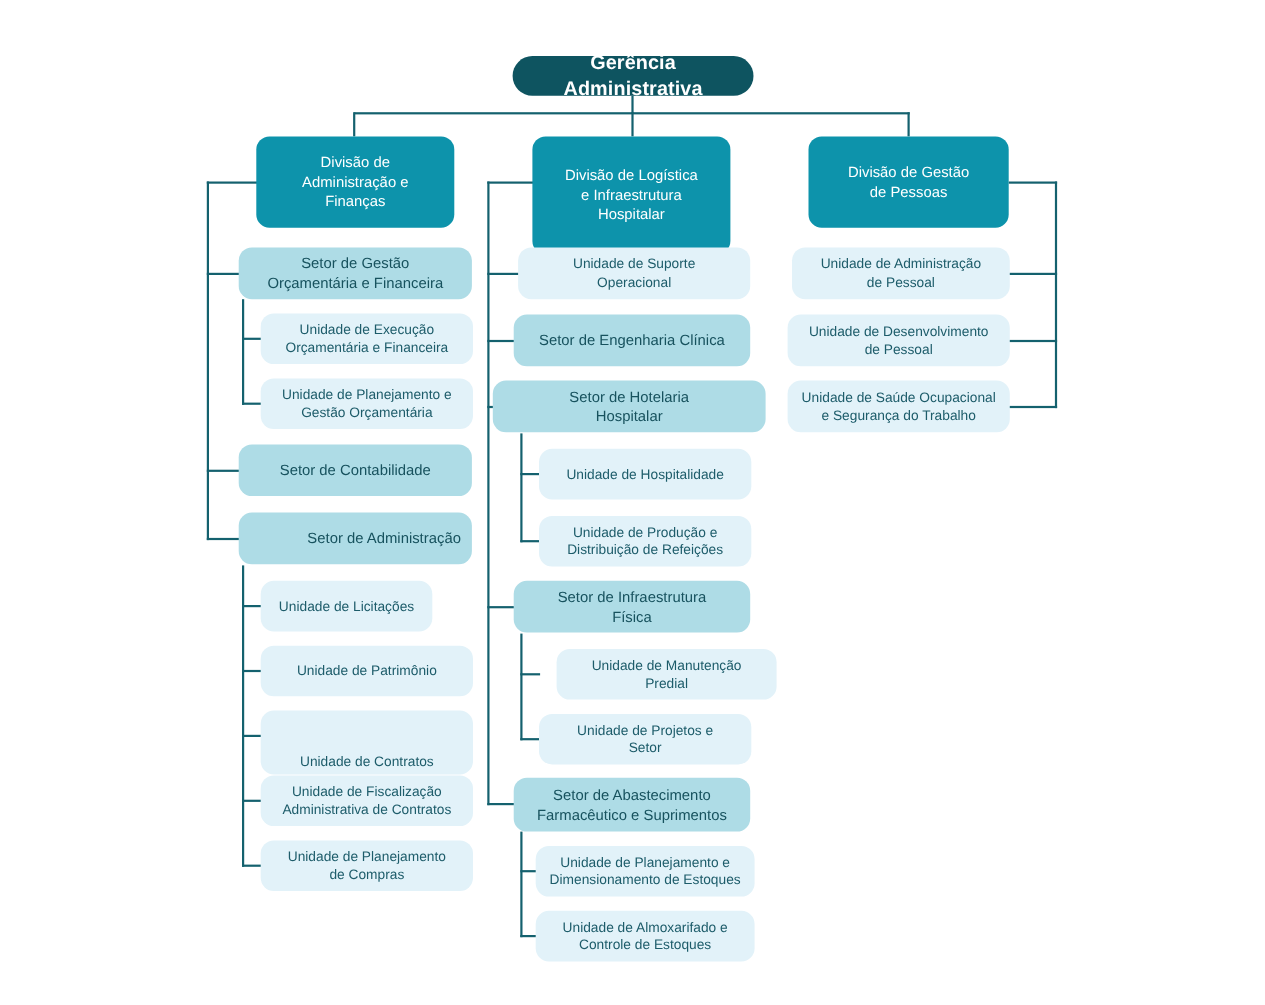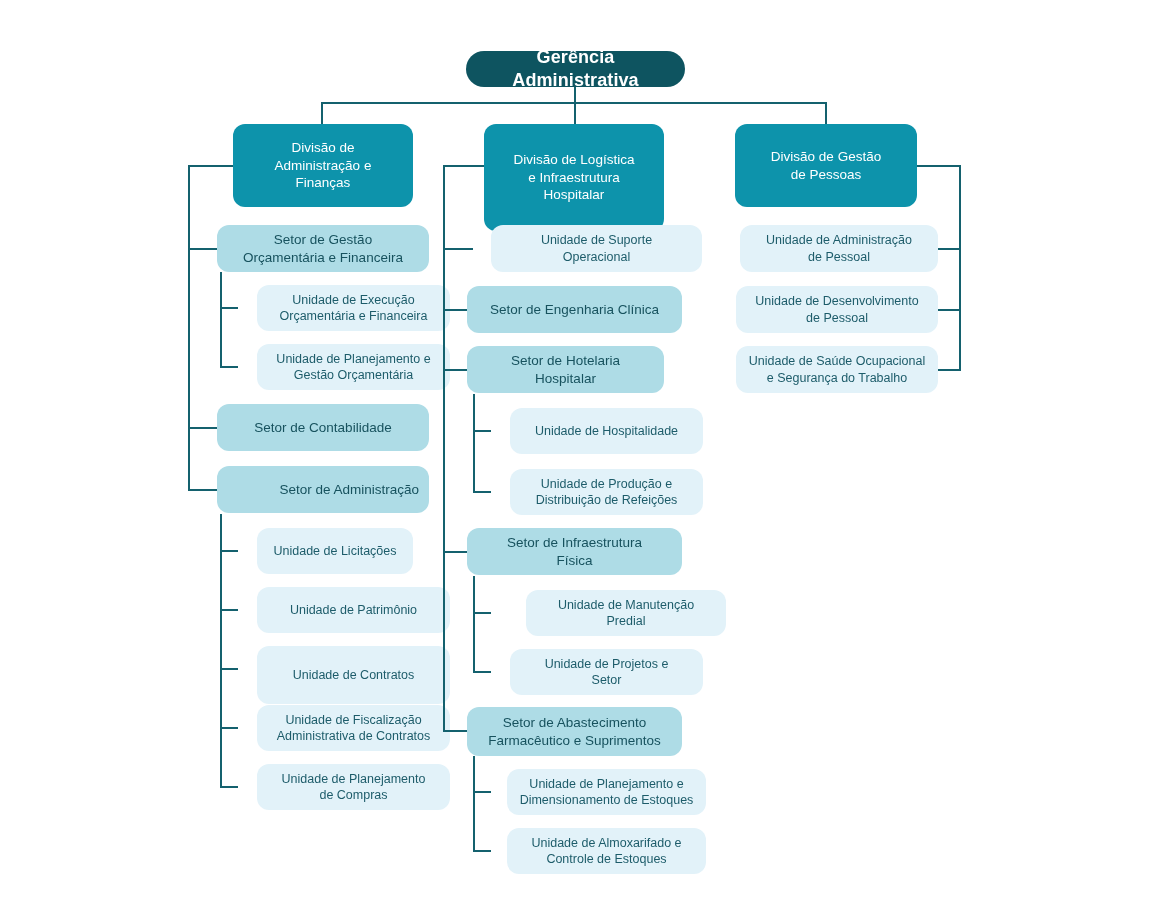--- a/index.html
+++ b/index.html
@@ -65,21 +65,20 @@
     font-weight: 400;
     border-radius: 12px;
   }
 
   .node-unit {
     background: #E2F2F9;
     color: #1D5C6A;
     font-size: 12.5px;
     font-weight: 400;
     border-radius: 12px;
-    margin-left: 20px;
   }
 </style>
 </head>
 <body>
 
 <div id="chart-root">
 
   <div class="node node-root" style="left:466px; top:51px; width:219px; height:36px;">
     <span>Gerência Administrativa</span>
   </div>
@@ -141,21 +140,21 @@
   </div>
 
   <div class="node node-unit" style="left:237px; top:528px; width:156px; height:46px;">
     <span>Unidade de Licitações</span>
   </div>
 
   <div class="node node-unit" style="left:237px; top:587px; width:193px; height:46px;">
     <span>Unidade de Patrimônio</span>
   </div>
 
-  <div class="node node-unit" style="left:237px; top:646px; width:193px; height:58px;">
+  <div class="node node-unit" style="left:237px; top:646px; width:193px; height:58px;align-items:flex-end;">
     <span>Unidade de Contratos</span>
   </div>
 
   <div class="node node-unit" style="left:237px; top:705px; width:193px; height:46px;">
     <span>Unidade de Fiscalização
 Administrativa de Contratos</span>
   </div>
 
   <div class="node node-unit" style="left:237px; top:764px; width:193px; height:46px;">
     <span>Unidade de Planejamento
@@ -190,21 +189,21 @@
 
   <div class="node node-unit" style="left:471px; top:225px; width:211px; height:47px;">
     <span>Unidade de Suporte
 Operacional</span>
   </div>
 
   <div class="node node-sector" style="left:467px; top:286px; width:215px; height:47px;">
     <span>Setor de Engenharia Clínica</span>
   </div>
 
-  <div class="node node-sector" style="left:467px; top:346px; width:197px; height:47px;justify-content:center;">
+  <div class="node node-sector" style="left:448px; top:346px; width:248px; height:47px;justify-content:center;">
     <span>Setor de Hotelaria
 Hospitalar</span>
   </div>
 
   <div class="node node-unit" style="left:490px; top:408px; width:193px; height:46px;">
     <span>Unidade de Hospitalidade</span>
   </div>
 
   <div class="node node-unit" style="left:490px; top:469px; width:193px; height:46px;">
     <span>Unidade de Produção e

